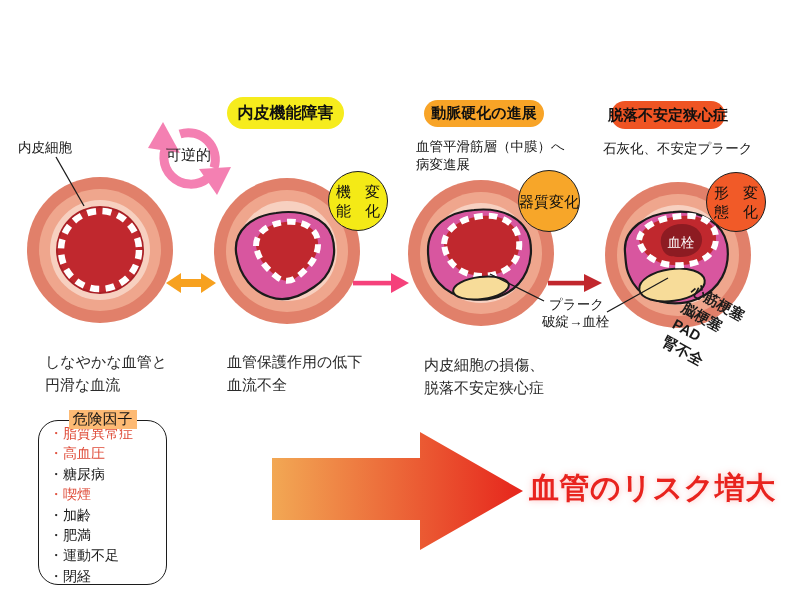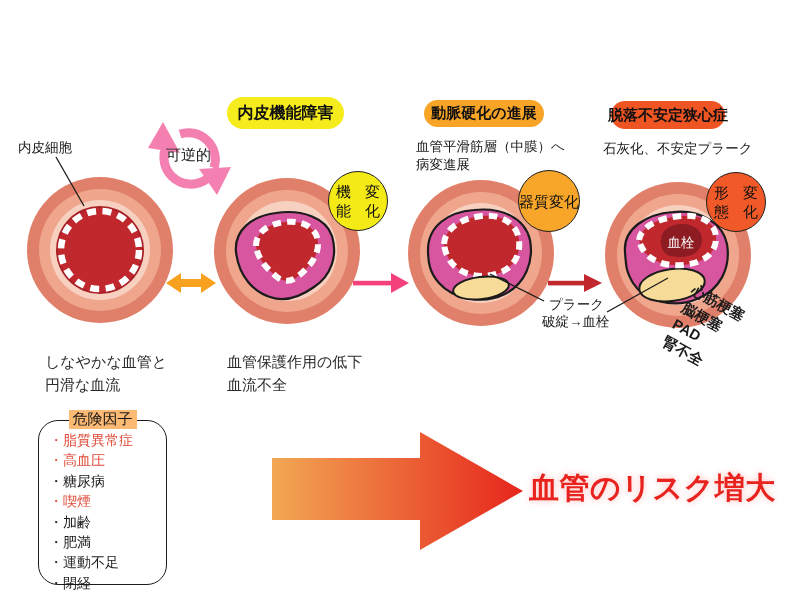--- a/index.html
+++ b/index.html
@@ -27,21 +27,21 @@
     font-size:14.5px;font-weight:bold;line-height:19.5px;color:#1a1a1a;z-index:3;white-space:nowrap;
   }
   .riskbox{
     position:absolute;left:38px;top:420px;width:127px;height:163px;
     border:1.6px solid #1c1c1c;border-radius:20px;z-index:3;background:transparent;
   }
   .riskbox .title{
     position:absolute;top:-11px;left:50%;transform:translateX(-50%);
     background:#fdba74;padding:0 4px;font-size:15px;color:#141414;white-space:nowrap;
   }
-  .riskbox ul{list-style:none;margin:9px 0 0 0;padding:0 0 0 10px;}
+  .riskbox ul{list-style:none;margin:2px 0 0 0;padding:0 0 0 10px;}
   .riskbox li{font-size:14px;line-height:20.4px;color:#1a1a1a;white-space:nowrap;}
   .riskbox li.red{color:#df4b38;}
   .conclusion{
     position:absolute;left:529px;top:468px;font-size:30px;font-weight:bold;letter-spacing:0.5px;
     color:#e8231e;z-index:3;white-space:nowrap;
     text-shadow:0 0 4px #ffdede,0 0 9px #ffc9c9;
   }
 </style>
 </head>
 <body>
@@ -146,20 +146,24 @@
   <div class="note" style="left:542px;top:313px">破綻→血栓</div>
 
   <div class="caption" style="left:45px;top:338px">
     <div>しなやかな血管と</div>
     <div>円滑な血流</div>
   </div>
   <div class="caption" style="left:227px;top:338px">
     <div>血管保護作用の低下</div>
     <div>血流不全</div>
   </div>
+  <div class="caption" style="left:424px;top:341px">
+    <div>内皮細胞の損傷、</div>
+    <div>脱落不安定狭心症</div>
+  </div>
 
   <div class="outcomes">
     <div>心筋梗塞</div>
     <div>脳梗塞</div>
     <div>PAD</div>
     <div>腎不全</div>
   </div>
 
   <div class="riskbox">
     <span class="title">危険因子</span>

